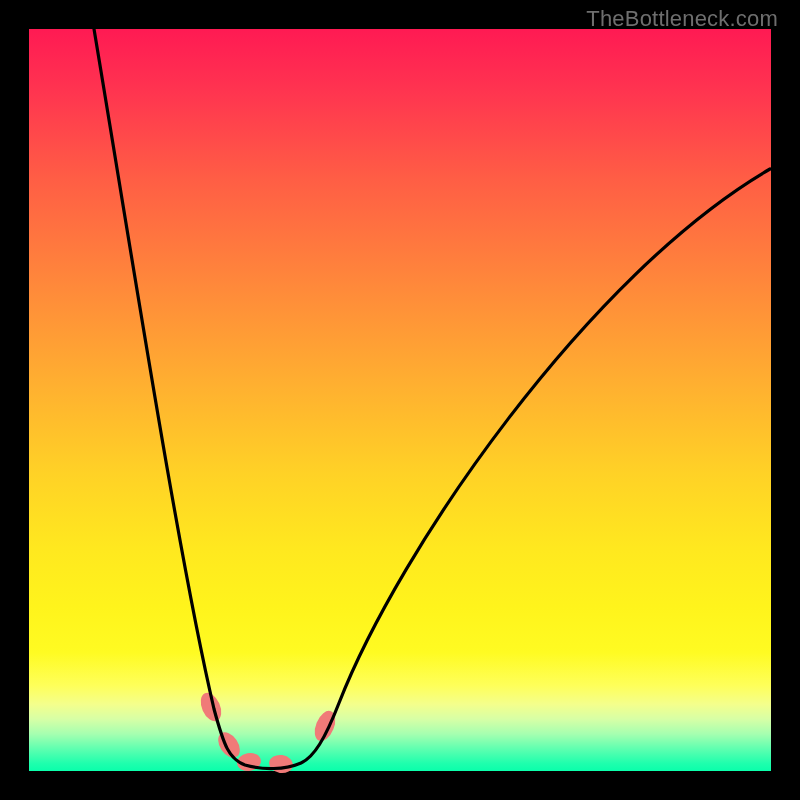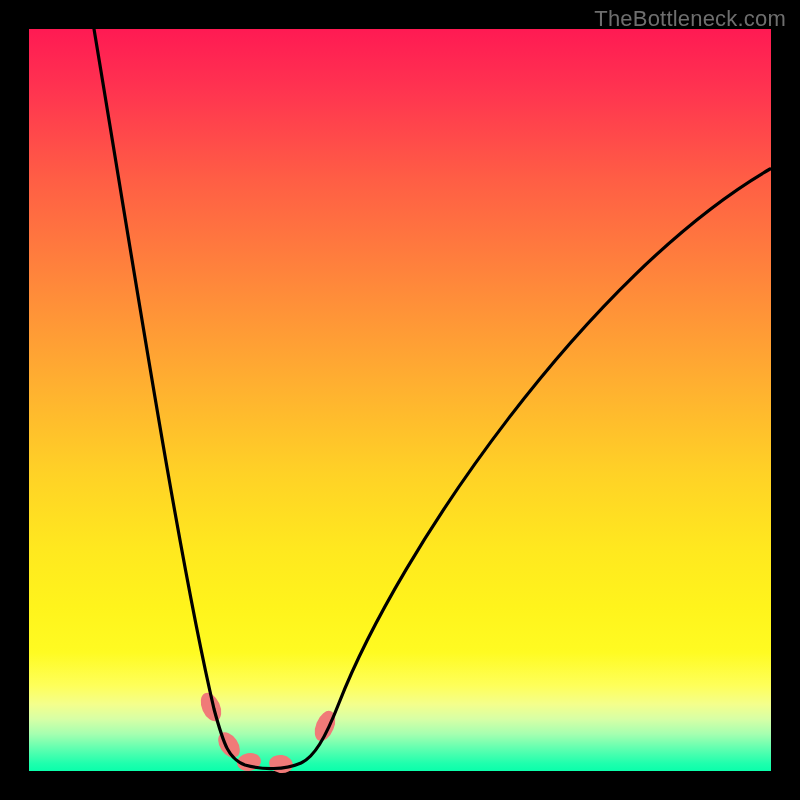--- a/index.html
+++ b/index.html
@@ -32,21 +32,21 @@
       #d7ffa6 93%,
       #a6ffb0 95%,
       #5fffb0 97%,
       #1effad 99%,
       #0affab 100%
     );
   }
   .watermark {
     position: absolute;
     top: 6px;
-    right: 14px;
+    right: 22px;
     color: #6e6e6e;
     font-size: 22px;
     font-weight: 500;
     letter-spacing: 0.2px;
     user-select: none;
   }
   svg.curve {
     position: absolute;
     left: 0;
     top: 0;

